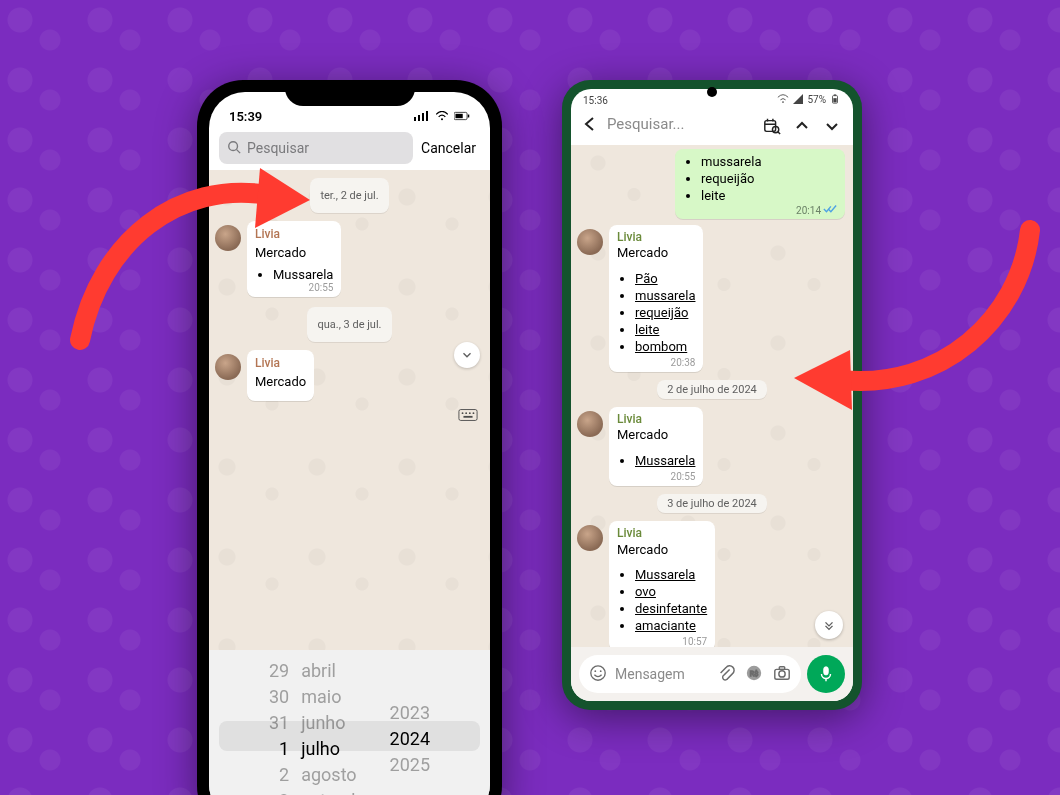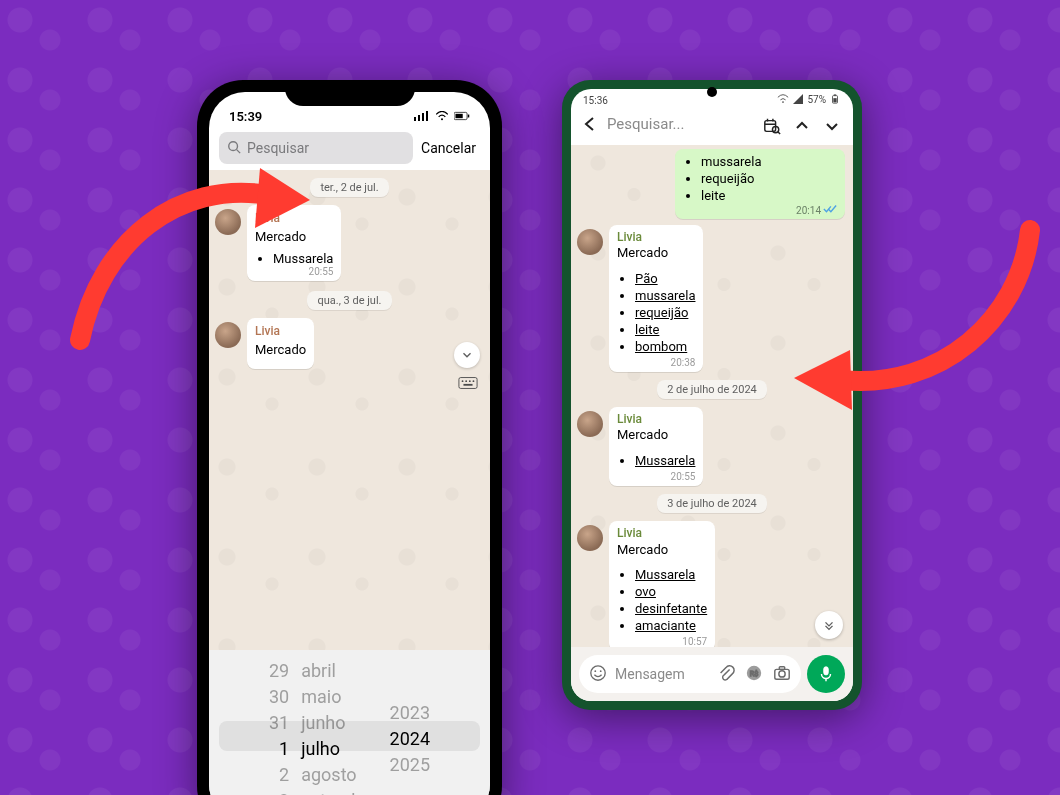--- a/index.html
+++ b/index.html
@@ -97,21 +97,21 @@
       radial-gradient(circle at 20% 30%, rgba(0,0,0,.03) 8px, transparent 9px),
       radial-gradient(circle at 70% 60%, rgba(0,0,0,.03) 6px, transparent 7px);
     background-size: 90px 90px;
   }
   .date-pill {
     margin: 8px auto 6px;
     width: fit-content;
     background: #f6f4f0;
     color: #606060;
     font-size: 11px;
-    padding: 3px 10px;
+    padding: 11px 10px;
     border-radius: 8px;
     box-shadow: 0 1px 0 rgba(0,0,0,.08);
     position: relative;
   }
 
   .msg-row { display:flex; align-items:flex-start; padding:2px 8px 2px 6px; position:relative;}
   .avatar {
     width: 26px; height: 26px; border-radius: 50%;
     background: radial-gradient(circle at 40% 35%, #c9a58a, #8a6a55 70%);
     margin-right: 6px; flex: 0 0 26px; margin-top:4px;

